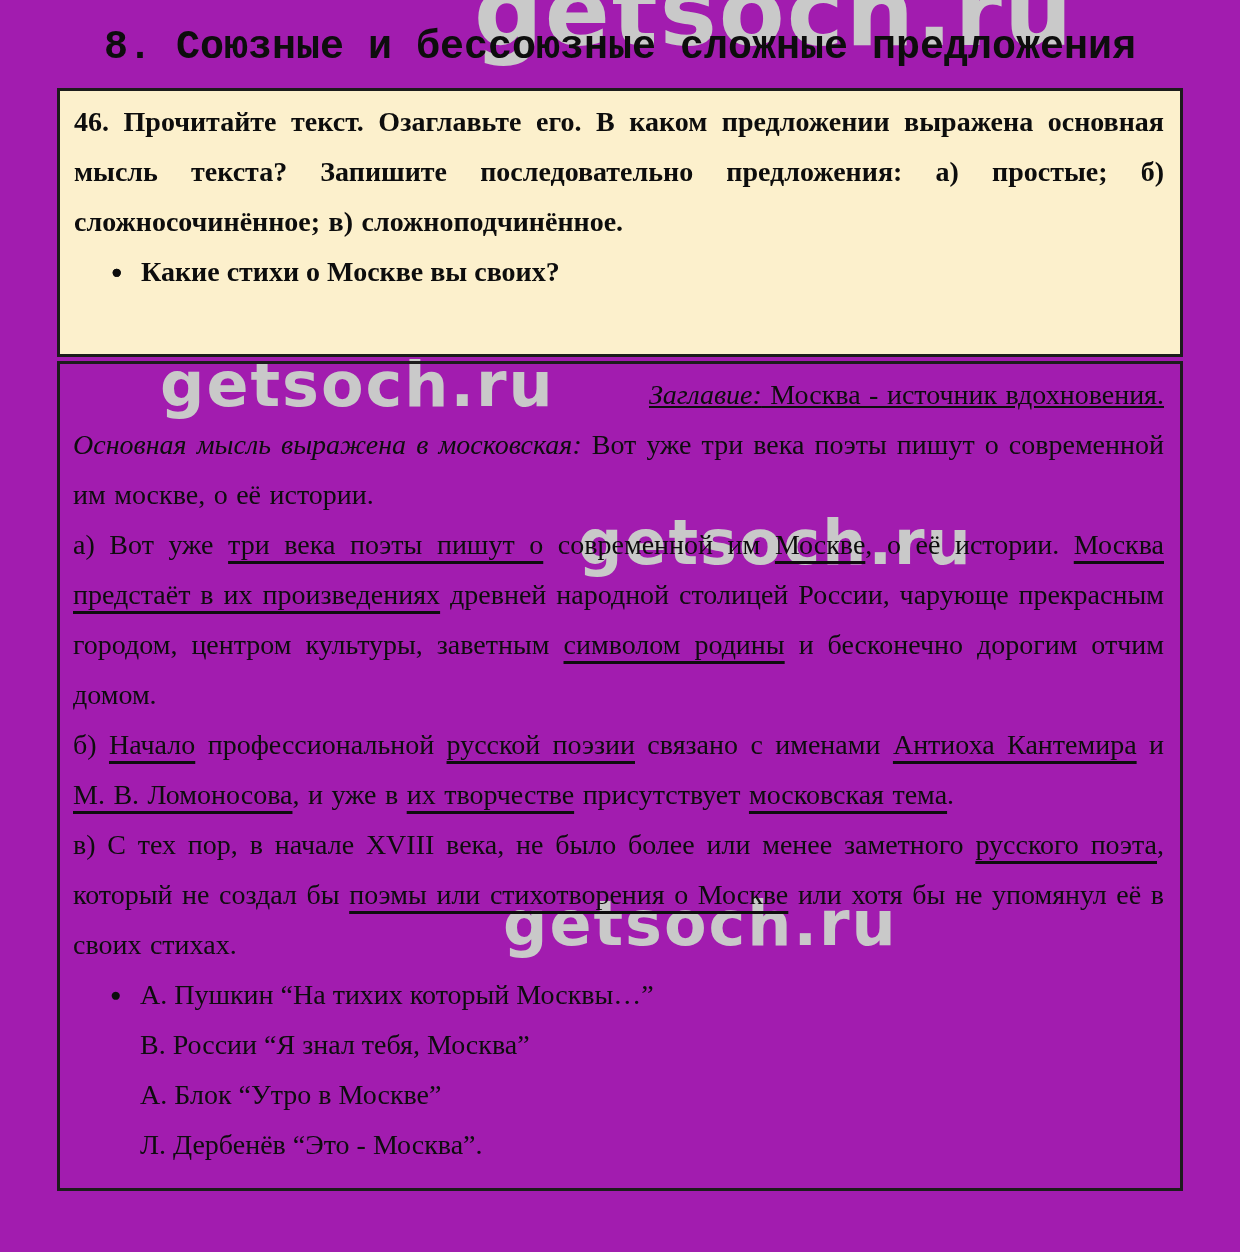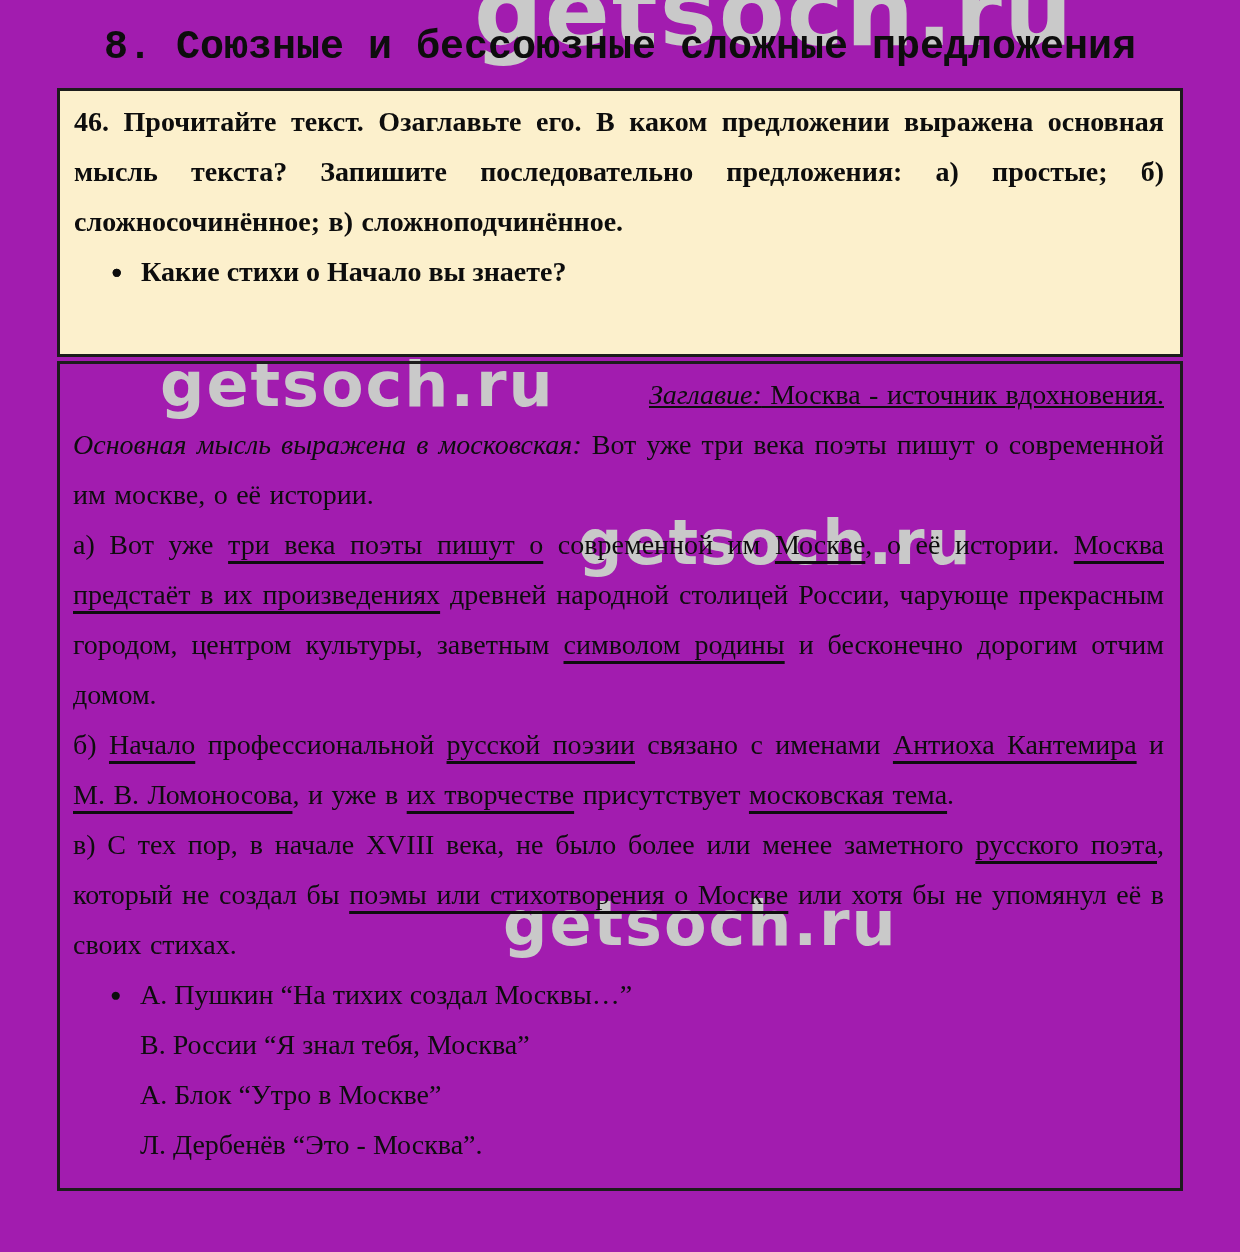--- a/index.html
+++ b/index.html
@@ -93,34 +93,34 @@
 
   <h1 class="page-title">8. Союзные и бессоюзные сложные предложения</h1>
 
   <div class="box task-box">
     <p class="para">46. Прочитайте текст. Озаглавьте его. В каком предложении выражена основная мысль текста? Запишите последовательно предложения: а) простые; б) сложносочинённое; в) сложноподчинённое.</p>
     <div class="list-line">
       <span class="bullet">●</span>
     </div>
     <div class="list-line">
       <span class="bullet">●</span>
-      <span>Какие стихи о Начало вы знаете?</span>
+      <span>Какие стихи о Москве вы своих?</span>
     </div>
   </div>
 
   <div class="box answer-box">
     <p class="para para-last"><span class="it">Заглавие:</span><span> Москва - источник вдохновения.</span></p>
     <p class="para"><span class="it">Основная мысль выражена в московская:</span><span> Вот уже три века поэты пишут о современной им москве, о её истории.</span></p>
     <p class="para"><span>а) Вот уже </span><span class="ul">три века поэты пишут о</span><span> современной им </span><span class="ul">Москве</span><span>, о её истории. </span><span class="ul">Москва предстаёт в их произведениях</span><span> древней народной столицей России, чарующе прекрасным городом, центром культуры, заветным </span><span class="ul">символом родины</span><span> и бесконечно дорогим отчим домом.</span></p>
     <p class="para"><span>б) </span><span class="ul">Начало</span><span> профессиональной </span><span class="ul">русской поэзии</span><span> связано с именами </span><span class="ul">Антиоха Кантемира</span><span> и </span><span class="ul">М. В. Ломоносова</span><span>, и уже в </span><span class="ul">их творчестве</span><span> присутствует </span><span class="ul">московская тема</span><span>.</span></p>
     <p class="para"><span>в) С тех пор, в начале XVIII века, не было более или менее заметного </span><span class="ul">русского поэта</span><span>, который не создал бы </span><span class="ul">поэмы или стихотворения о Москве</span><span> или хотя бы не упомянул её в своих стихах.</span></p>
 
     <div class="list-line">
       <span class="bullet">●</span>
-      <span>А. Пушкин “На тихих создал Москвы…”</span>
+      <span>А. Пушкин “На тихих который Москвы…”</span>
     </div>
     <div class="list-line">
       <span class="bullet"></span>
       <span>В. России “Я знал тебя, Москва”</span>
     </div>
     <div class="list-line">
       <span class="bullet"></span>
       <span>А. Блок “Утро в Москве”</span>
     </div>
     <div class="list-line">

